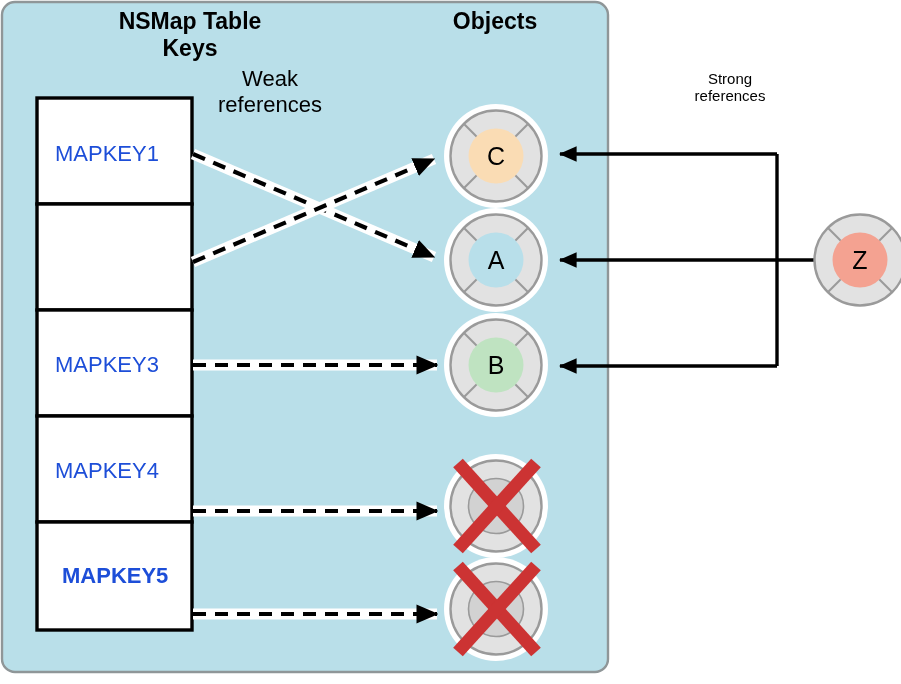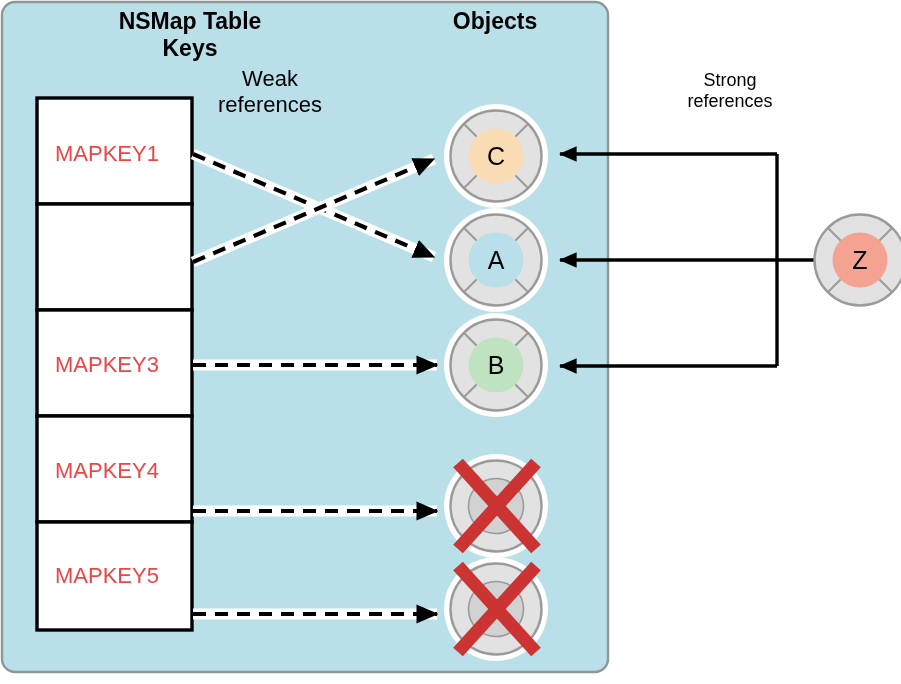--- a/index.html
+++ b/index.html
@@ -47,26 +47,26 @@
     font-size: 22px;
     color: #6b6b6b;
   }
   #label-weak {
     left: 170px; top: 54px; width: 200px;
     font-size: 22px;
     margin-top: 12px;
   }
   #label-strong {
     left: 620px; top: 70px; width: 220px;
-    font-size: 18px;
+    font-size: 15px;
   }
   .key-cell-text {
     position: absolute;
     font-size: 22px;
-    color: #ef4444;
+    color: #1d4ed8;
     white-space: pre;
     text-align: left;
   }
 </style>
 </head>
 <body>
 
 <div id="canvas">
 
   <svg class="layer" viewBox="0 0 901 684">
@@ -199,15 +199,15 @@
 
   <div class="lbl" id="label-weak">Weak
 references</div>
 
   <div class="lbl" id="label-strong">Strong
 references</div>
 
   <div class="key-cell-text" style="left:55px; top:141px;">MAPKEY1</div>
   <div class="key-cell-text" style="left:55px; top:352px;text-align:right;">MAPKEY3</div>
   <div class="key-cell-text" style="left:55px; top:458px;text-align:center;">MAPKEY4</div>
-  <div class="key-cell-text" style="left:55px; top:563px;">MAPKEY5</div>
+  <div class="key-cell-text" style="left:62px; top:563px;font-weight:bold;">MAPKEY5</div>
 
 </div>
 
 </body></html>

